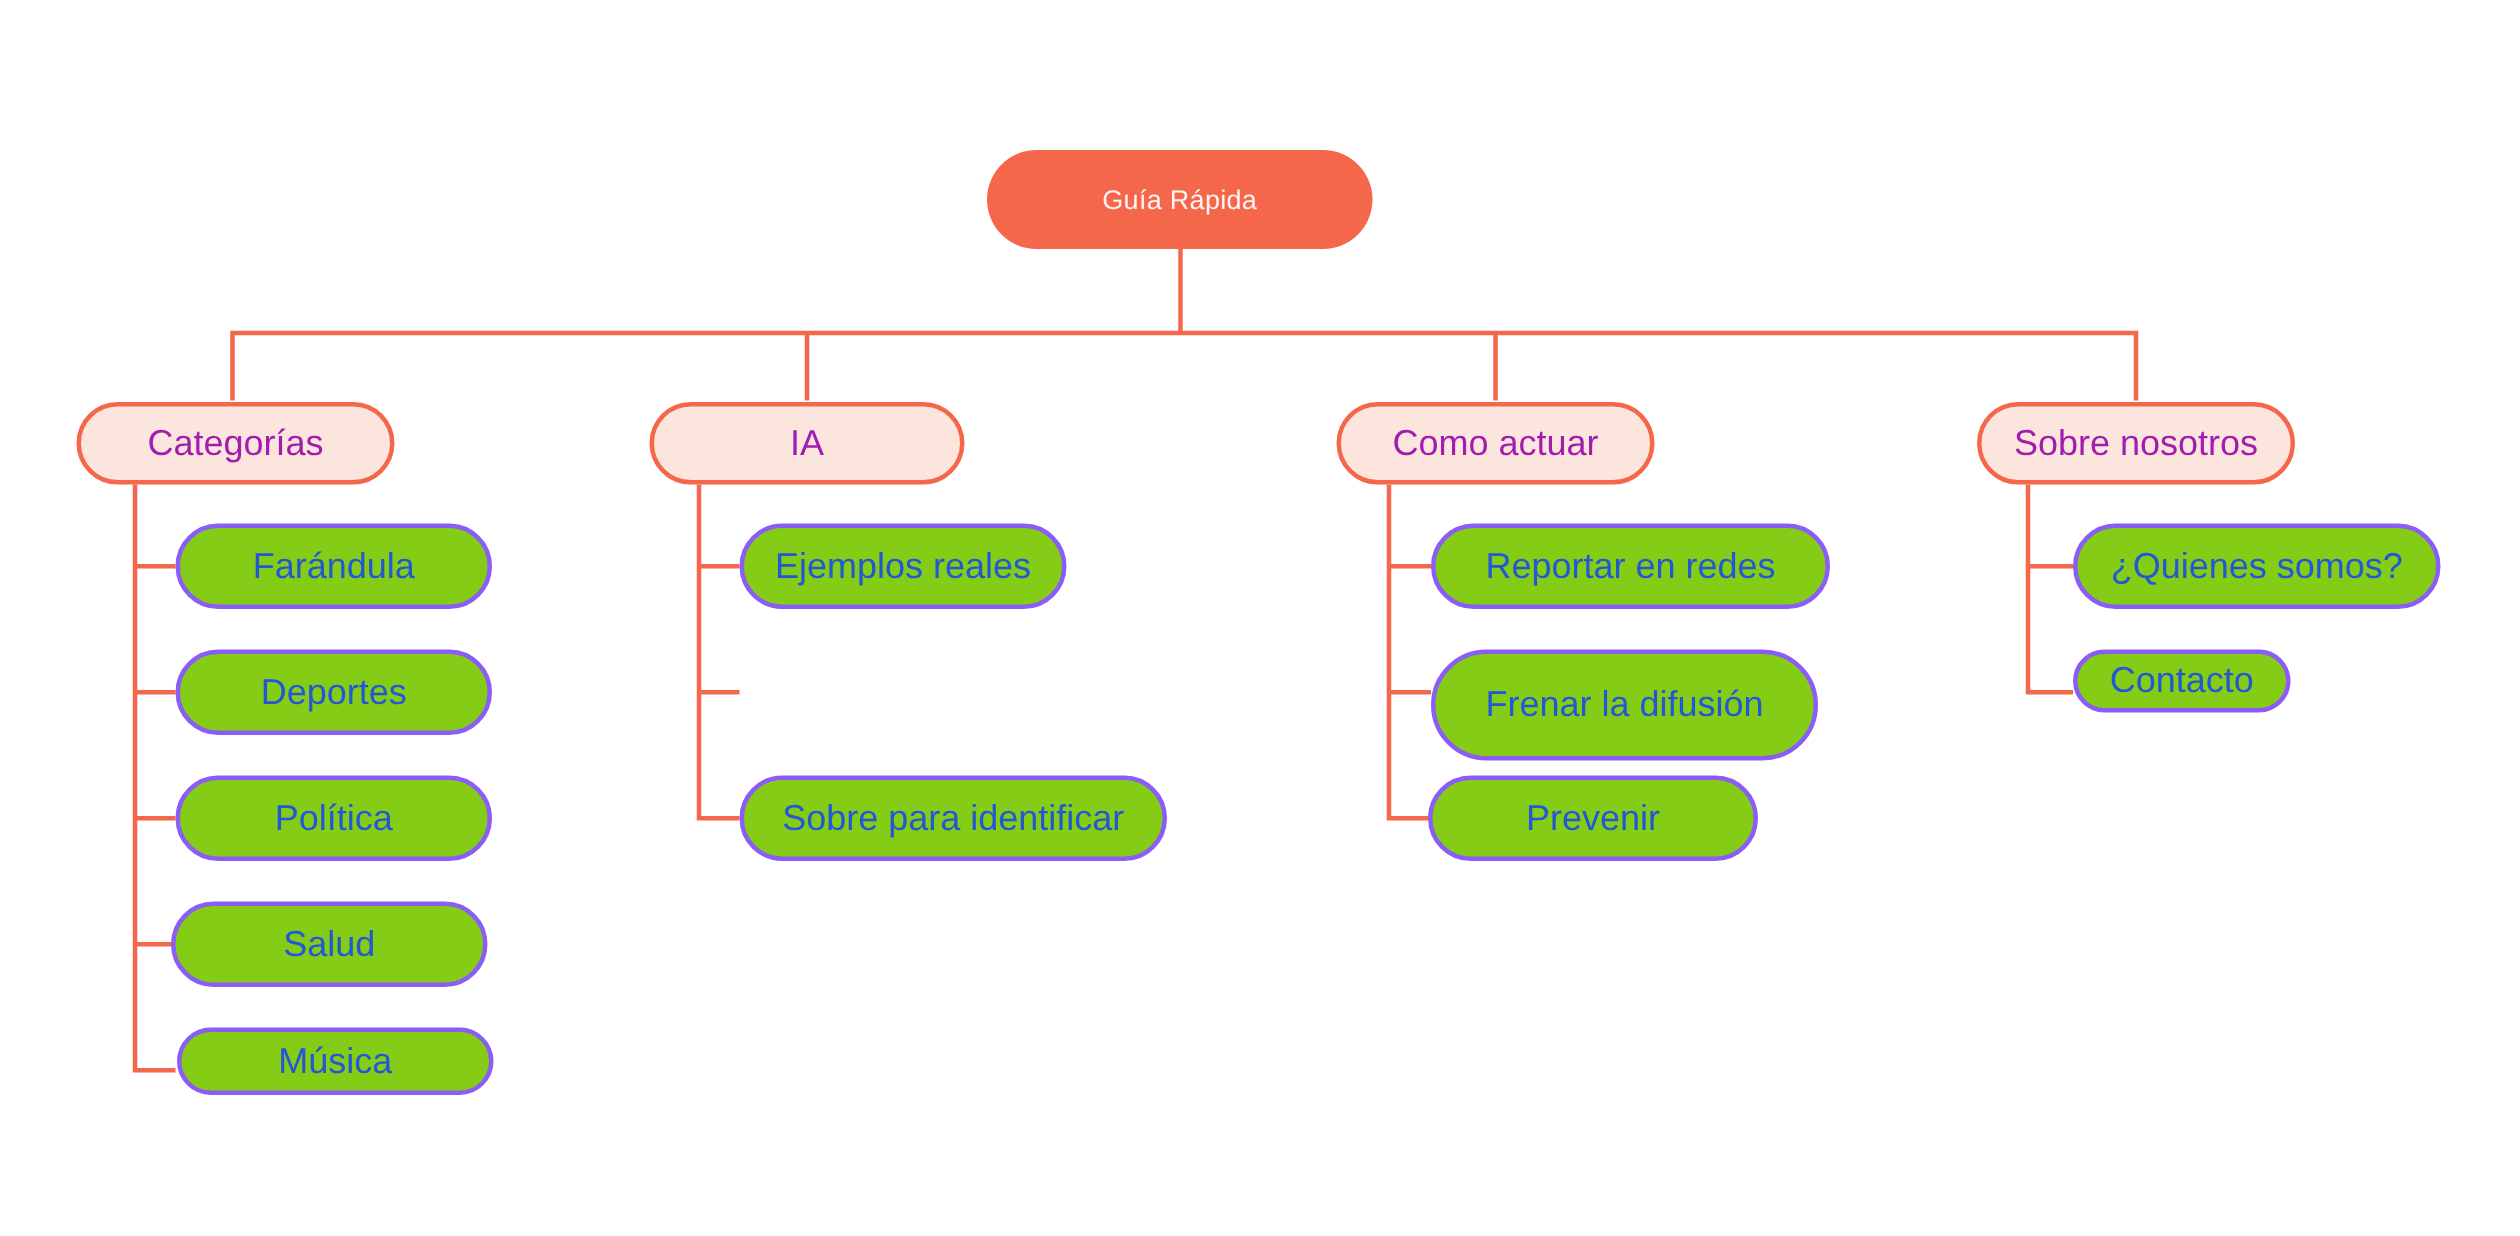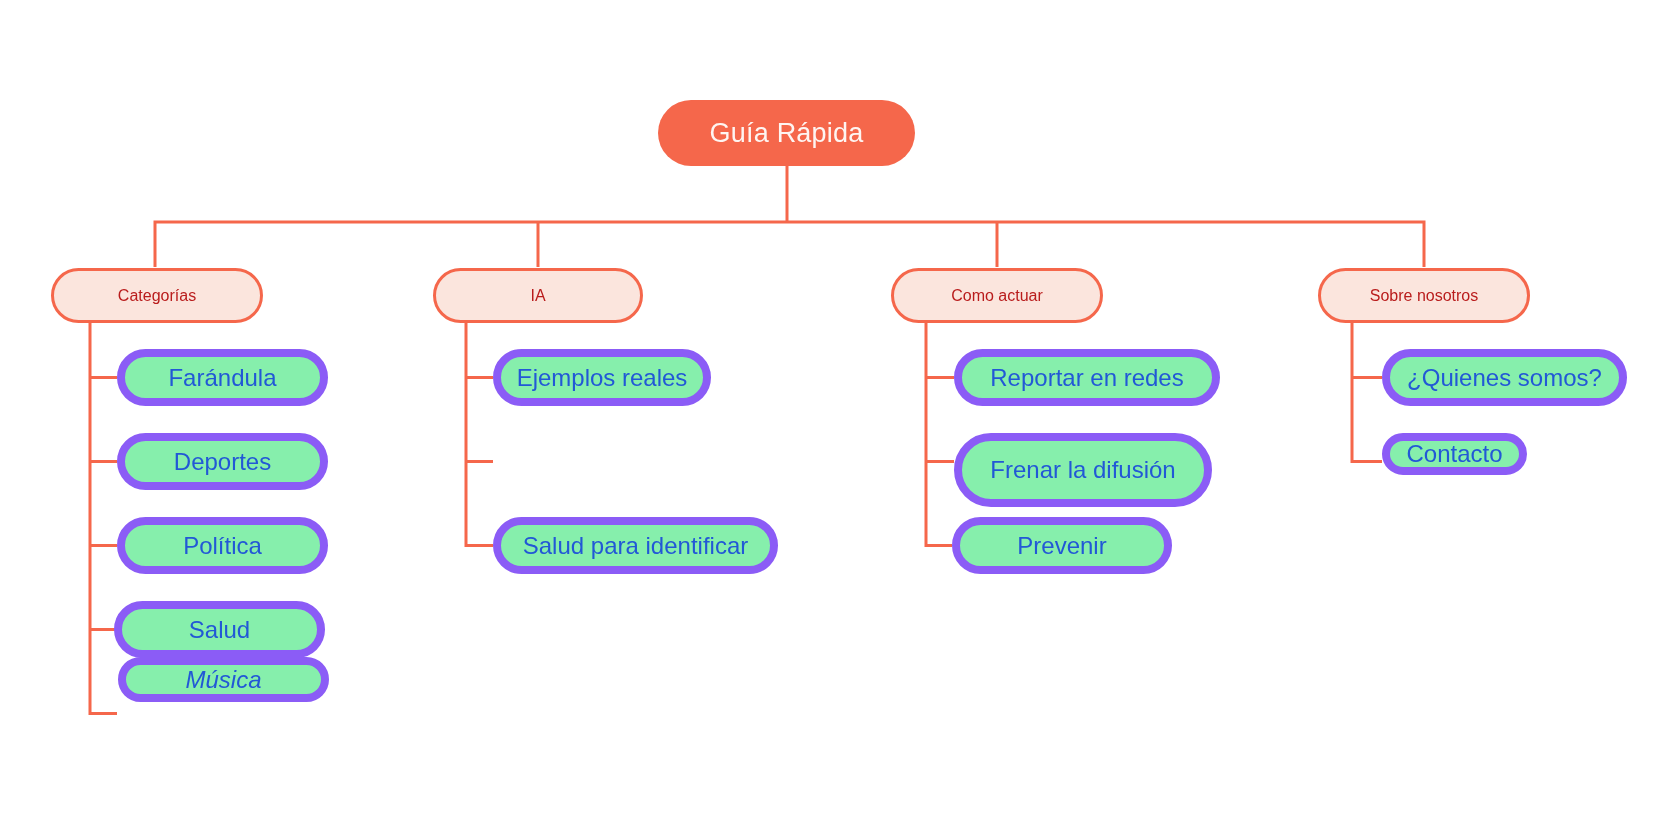--- a/index.html
+++ b/index.html
@@ -34,32 +34,32 @@
     display: flex;
     align-items: center;
     justify-content: center;
     border-radius: 999px;
     white-space: nowrap;
     cursor: default;
   }
   .node.root {
     background: #f5674b;
     color: #fef5f2;
-    font-size: 27px;
+    font-size: 18px;
     letter-spacing: 0.2px;
   }
   .node.branch {
     background: #fbe5dd;
     border: 3px solid #f5674b;
-    color: #b91c1c;
-    font-size: 16px;
+    color: #a21caf;
+    font-size: 24px;
   }
   .node.child {
-    background: #86efac;
-    border: 8px solid #8b5cf6;
+    background: #84cc16;
+    border: 3px solid #8b5cf6;
     color: #2258d6;
     font-size: 24px;
   }
 </style>
 </head>
 <body>
 
 <div class="canvas">
 
   <svg class="connectors" width="1680" height="824" viewBox="0 0 1680 824" aria-hidden="true">
@@ -92,24 +92,24 @@
 
   <div class="node branch" style="left:51px; top:268px; width:212px; height:55px;">Categorías</div>
   <div class="node branch" style="left:433px; top:268px; width:210px; height:55px;">IA</div>
   <div class="node branch" style="left:891px; top:268px; width:212px; height:55px;">Como actuar</div>
   <div class="node branch" style="left:1318px; top:268px; width:212px; height:55px;">Sobre nosotros</div>
 
   <div class="node child" style="left:117px; top:349px; width:211px; height:57px;">Farándula</div>
   <div class="node child" style="left:117px; top:433px; width:211px; height:57px;">Deportes</div>
   <div class="node child" style="left:117px; top:517px; width:211px; height:57px;text-align:right;">Política</div>
   <div class="node child" style="left:114px; top:601px; width:211px; height:57px;">Salud</div>
-  <div class="node child" style="left:118px; top:657px; width:211px; height:45px;font-style:italic;">Música</div>
+  <div class="node child" style="left:118px; top:685px; width:211px; height:45px;">Música</div>
 
   <div class="node child" style="left:493px; top:349px; width:218px; height:57px;">Ejemplos reales</div>
-  <div class="node child" style="left:493px; top:517px; width:285px; height:57px;">Salud para identificar</div>
+  <div class="node child" style="left:493px; top:517px; width:285px; height:57px;">Sobre para identificar</div>
 
   <div class="node child" style="left:954px; top:349px; width:266px; height:57px;">Reportar en redes</div>
   <div class="node child" style="left:954px; top:433px; width:258px; height:74px;">Frenar la difusión</div>
   <div class="node child" style="left:952px; top:517px; width:220px; height:57px;">Prevenir</div>
 
   <div class="node child" style="left:1382px; top:349px; width:245px; height:57px;">¿Quienes somos?</div>
   <div class="node child" style="left:1382px; top:433px; width:145px; height:42px;">Contacto</div>
 
 </div>
 

